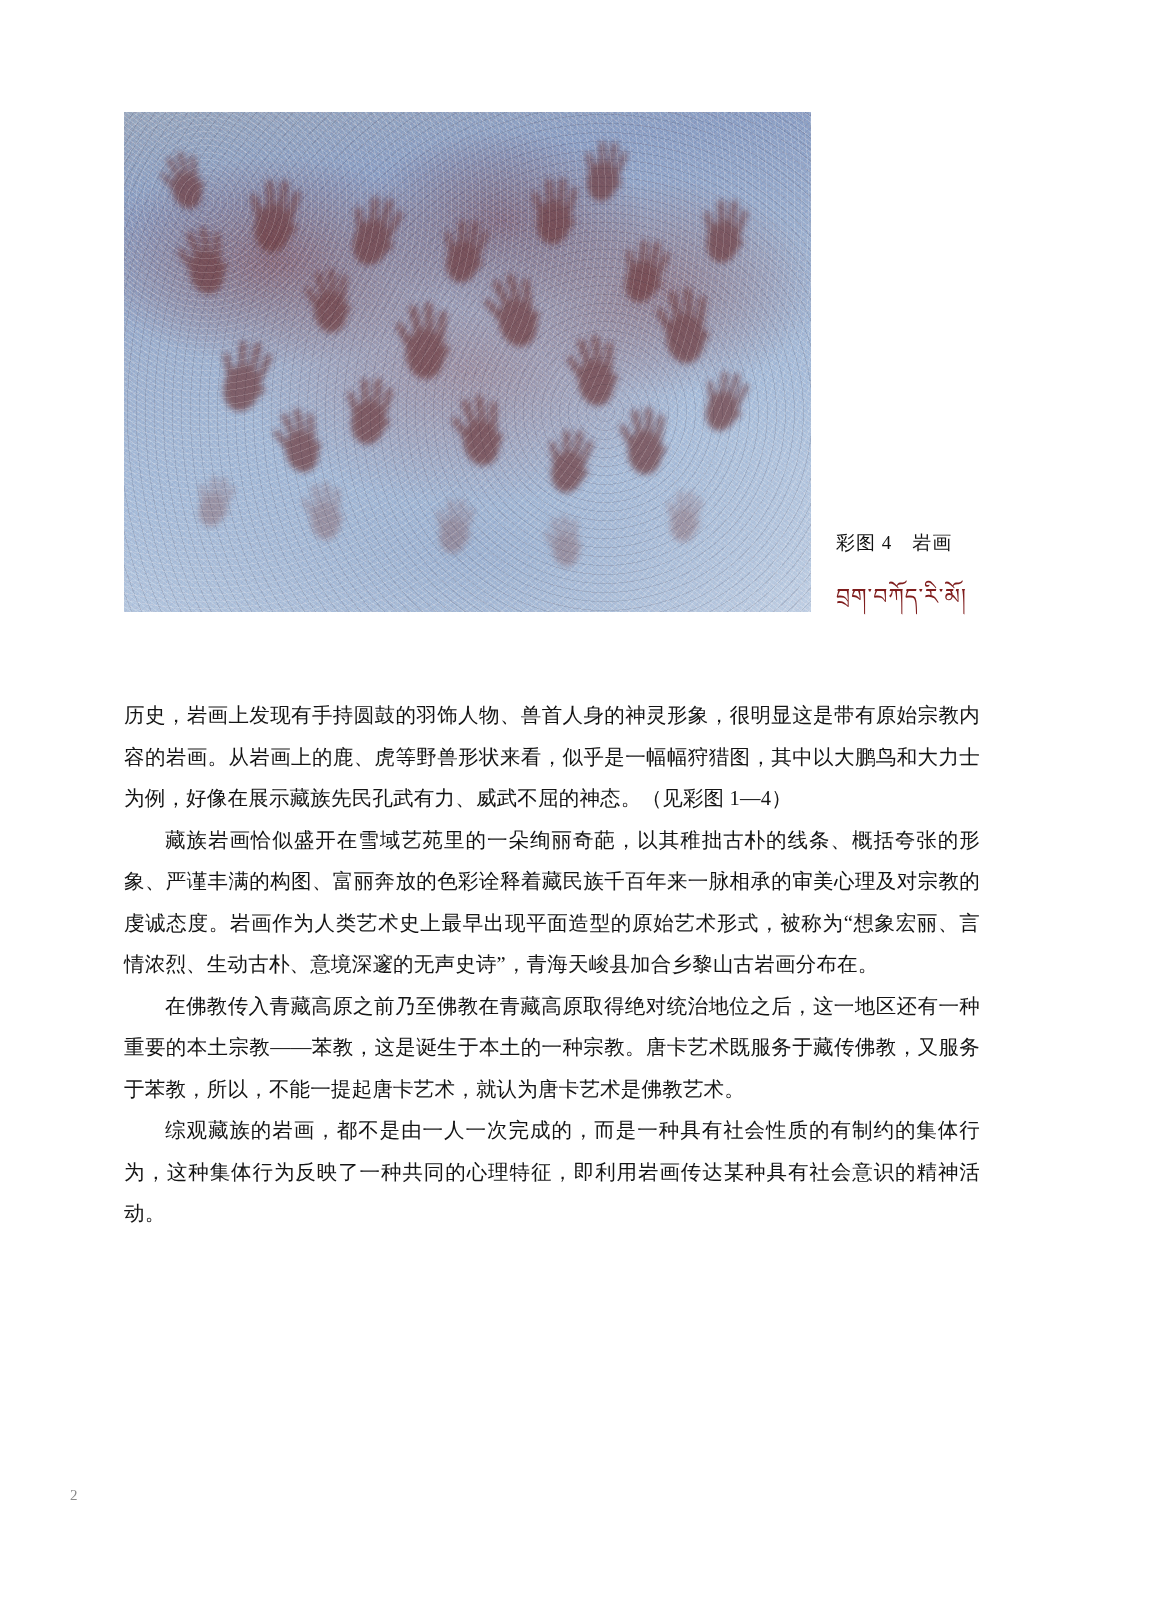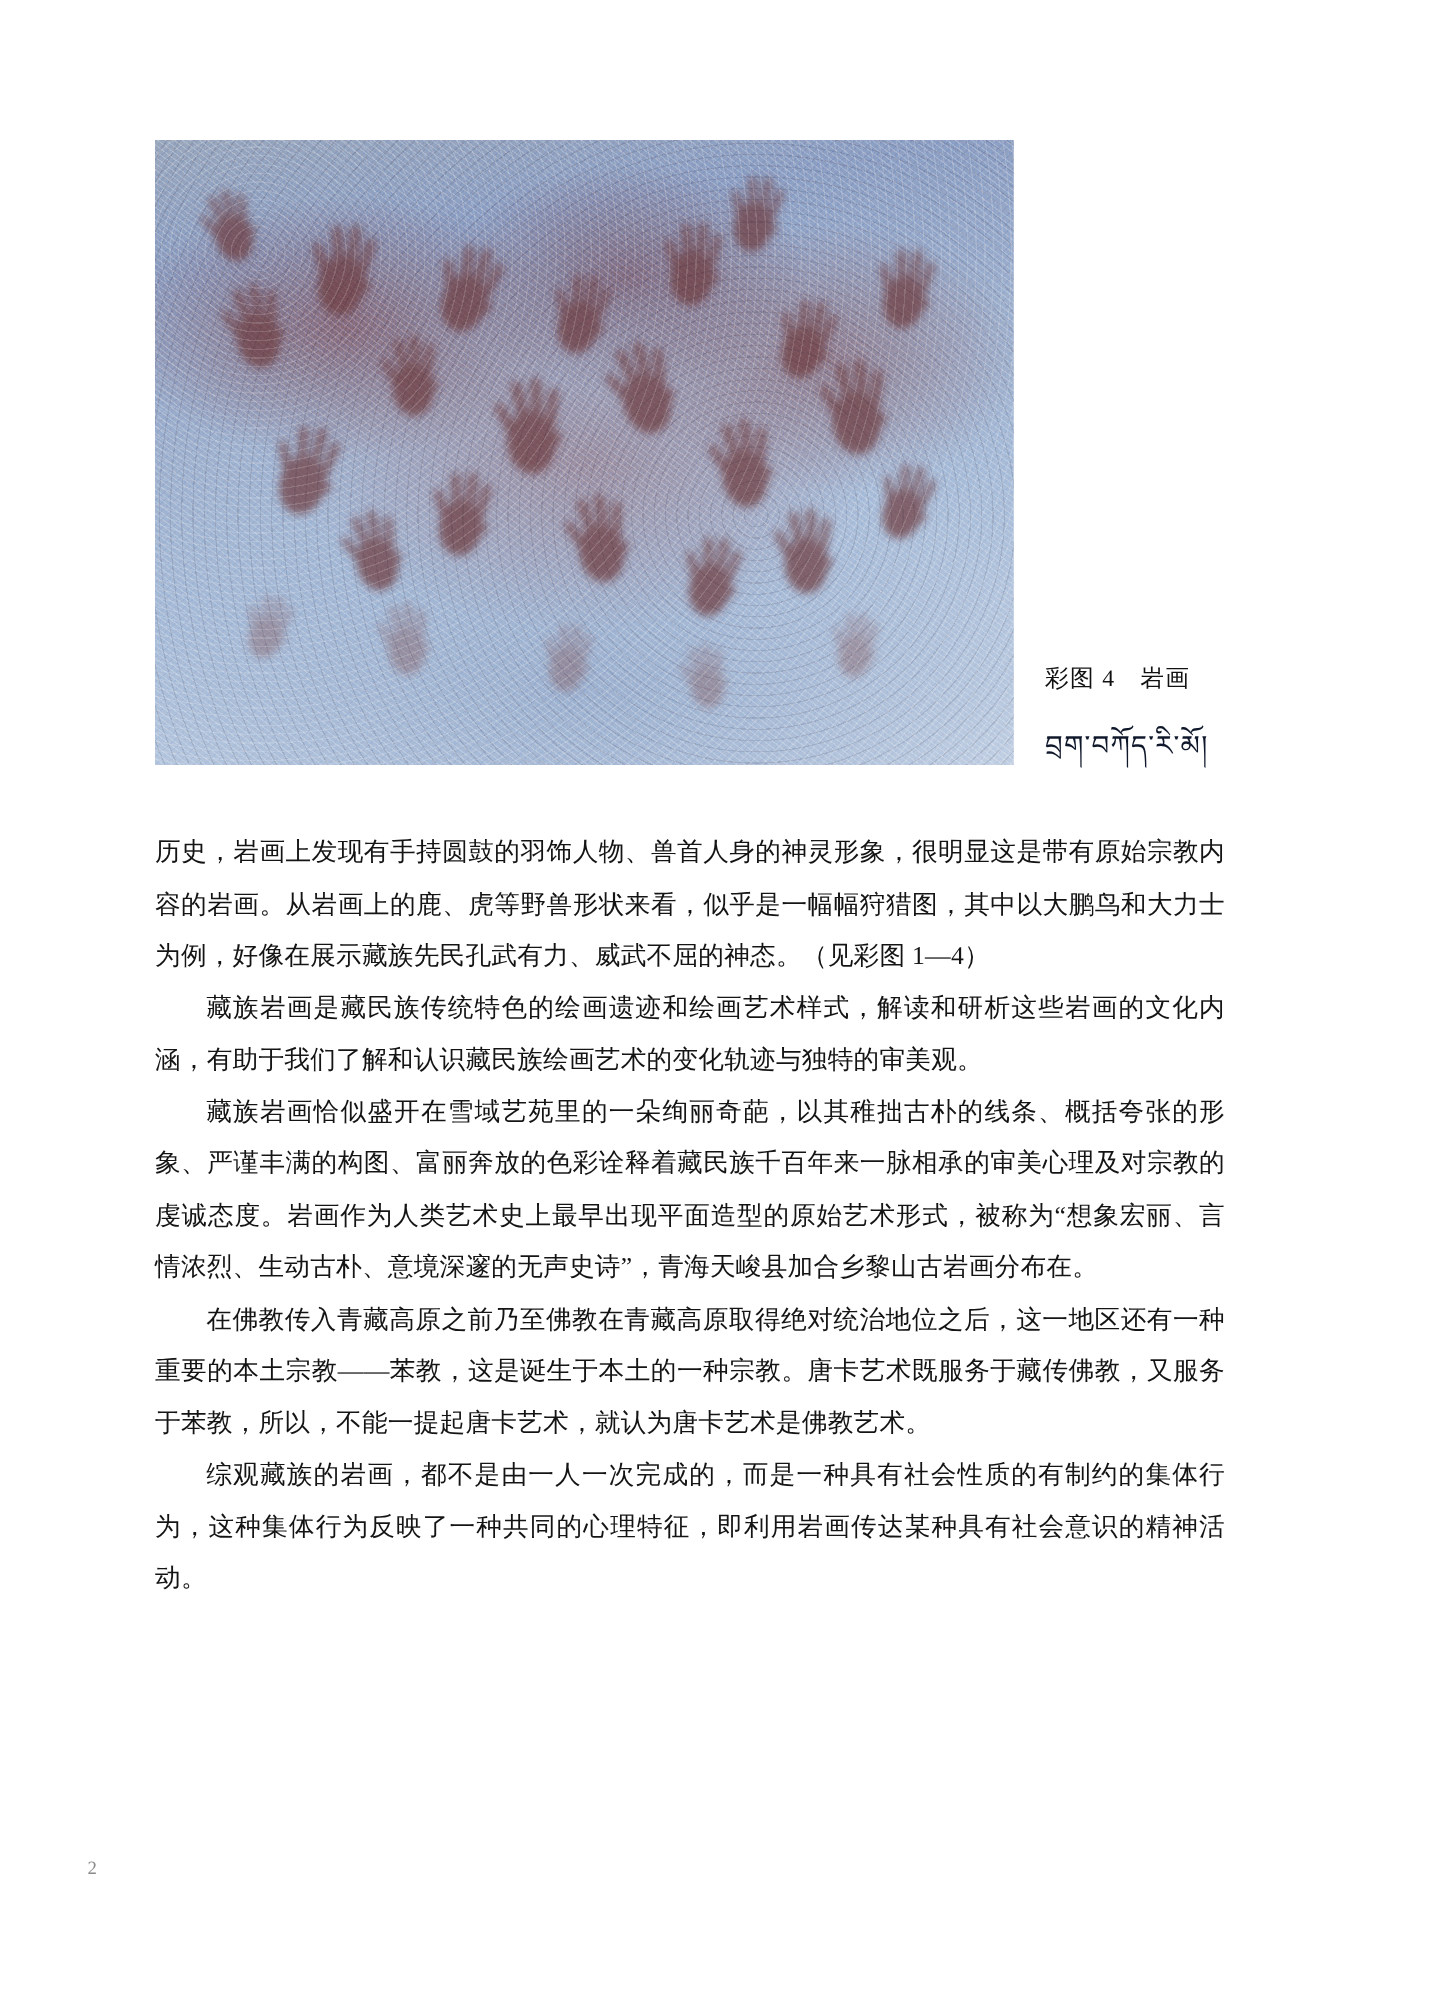--- a/index.html
+++ b/index.html
@@ -81,30 +81,30 @@
   }
   .caption-cn {
     font-size: 19px;
     letter-spacing: 1px;
     color: #111;
     white-space: pre;
   }
   .caption-tib {
     margin-top: 16px;
     font-size: 22px;
-    color: #0f172a;
+    color: #7f1d1d;
     font-family: "DejaVu Sans", sans-serif;
     letter-spacing: 1px;
   }
 
   
   .body-text {
     position: absolute;
     left: 124px;
-    top: 662px;
+    top: 695px;
     width: 856px;
     font-size: 20.5px;
     line-height: 41.5px;
     text-align: justify;
     text-justify: inter-ideograph;
     color: #141414;
     letter-spacing: 0.2px;
   }
   .body-text p {
     margin: 0;
@@ -178,21 +178,20 @@
     </div>
   </div>
 
   <div class="caption-block">
     <div class="caption-cn">彩图 4　岩画</div>
     <div class="caption-tib">བྲག་བཀོད་རི་མོ།</div>
   </div>
 
   <div class="body-text">
     <p>历史，岩画上发现有手持圆鼓的羽饰人物、兽首人身的神灵形象，很明显这是带有原始宗教内容的岩画。从岩画上的鹿、虎等野兽形状来看，似乎是一幅幅狩猎图，其中以大鹏鸟和大力士为例，好像在展示藏族先民孔武有力、威武不屈的神态。（见彩图 1—4）</p>
-    <p class="indent">藏族岩画是藏民族传统特色的绘画遗迹和绘画艺术样式，解读和研析这些岩画的文化内涵，有助于我们了解和认识藏民族绘画艺术的变化轨迹与独特的审美观。</p>
     <p class="indent">藏族岩画恰似盛开在雪域艺苑里的一朵绚丽奇葩，以其稚拙古朴的线条、概括夸张的形象、严谨丰满的构图、富丽奔放的色彩诠释着藏民族千百年来一脉相承的审美心理及对宗教的虔诚态度。岩画作为人类艺术史上最早出现平面造型的原始艺术形式，被称为“想象宏丽、言情浓烈、生动古朴、意境深邃的无声史诗”，青海天峻县加合乡黎山古岩画分布在。</p>
     <p class="indent">在佛教传入青藏高原之前乃至佛教在青藏高原取得绝对统治地位之后，这一地区还有一种重要的本土宗教——苯教，这是诞生于本土的一种宗教。唐卡艺术既服务于藏传佛教，又服务于苯教，所以，不能一提起唐卡艺术，就认为唐卡艺术是佛教艺术。</p>
     <p class="indent">综观藏族的岩画，都不是由一人一次完成的，而是一种具有社会性质的有制约的集体行为，这种集体行为反映了一种共同的心理特征，即利用岩画传达某种具有社会意识的精神活动。</p>
   </div>
 
   <div class="page-number">2</div>
 
 </div>
 
 </body></html>

